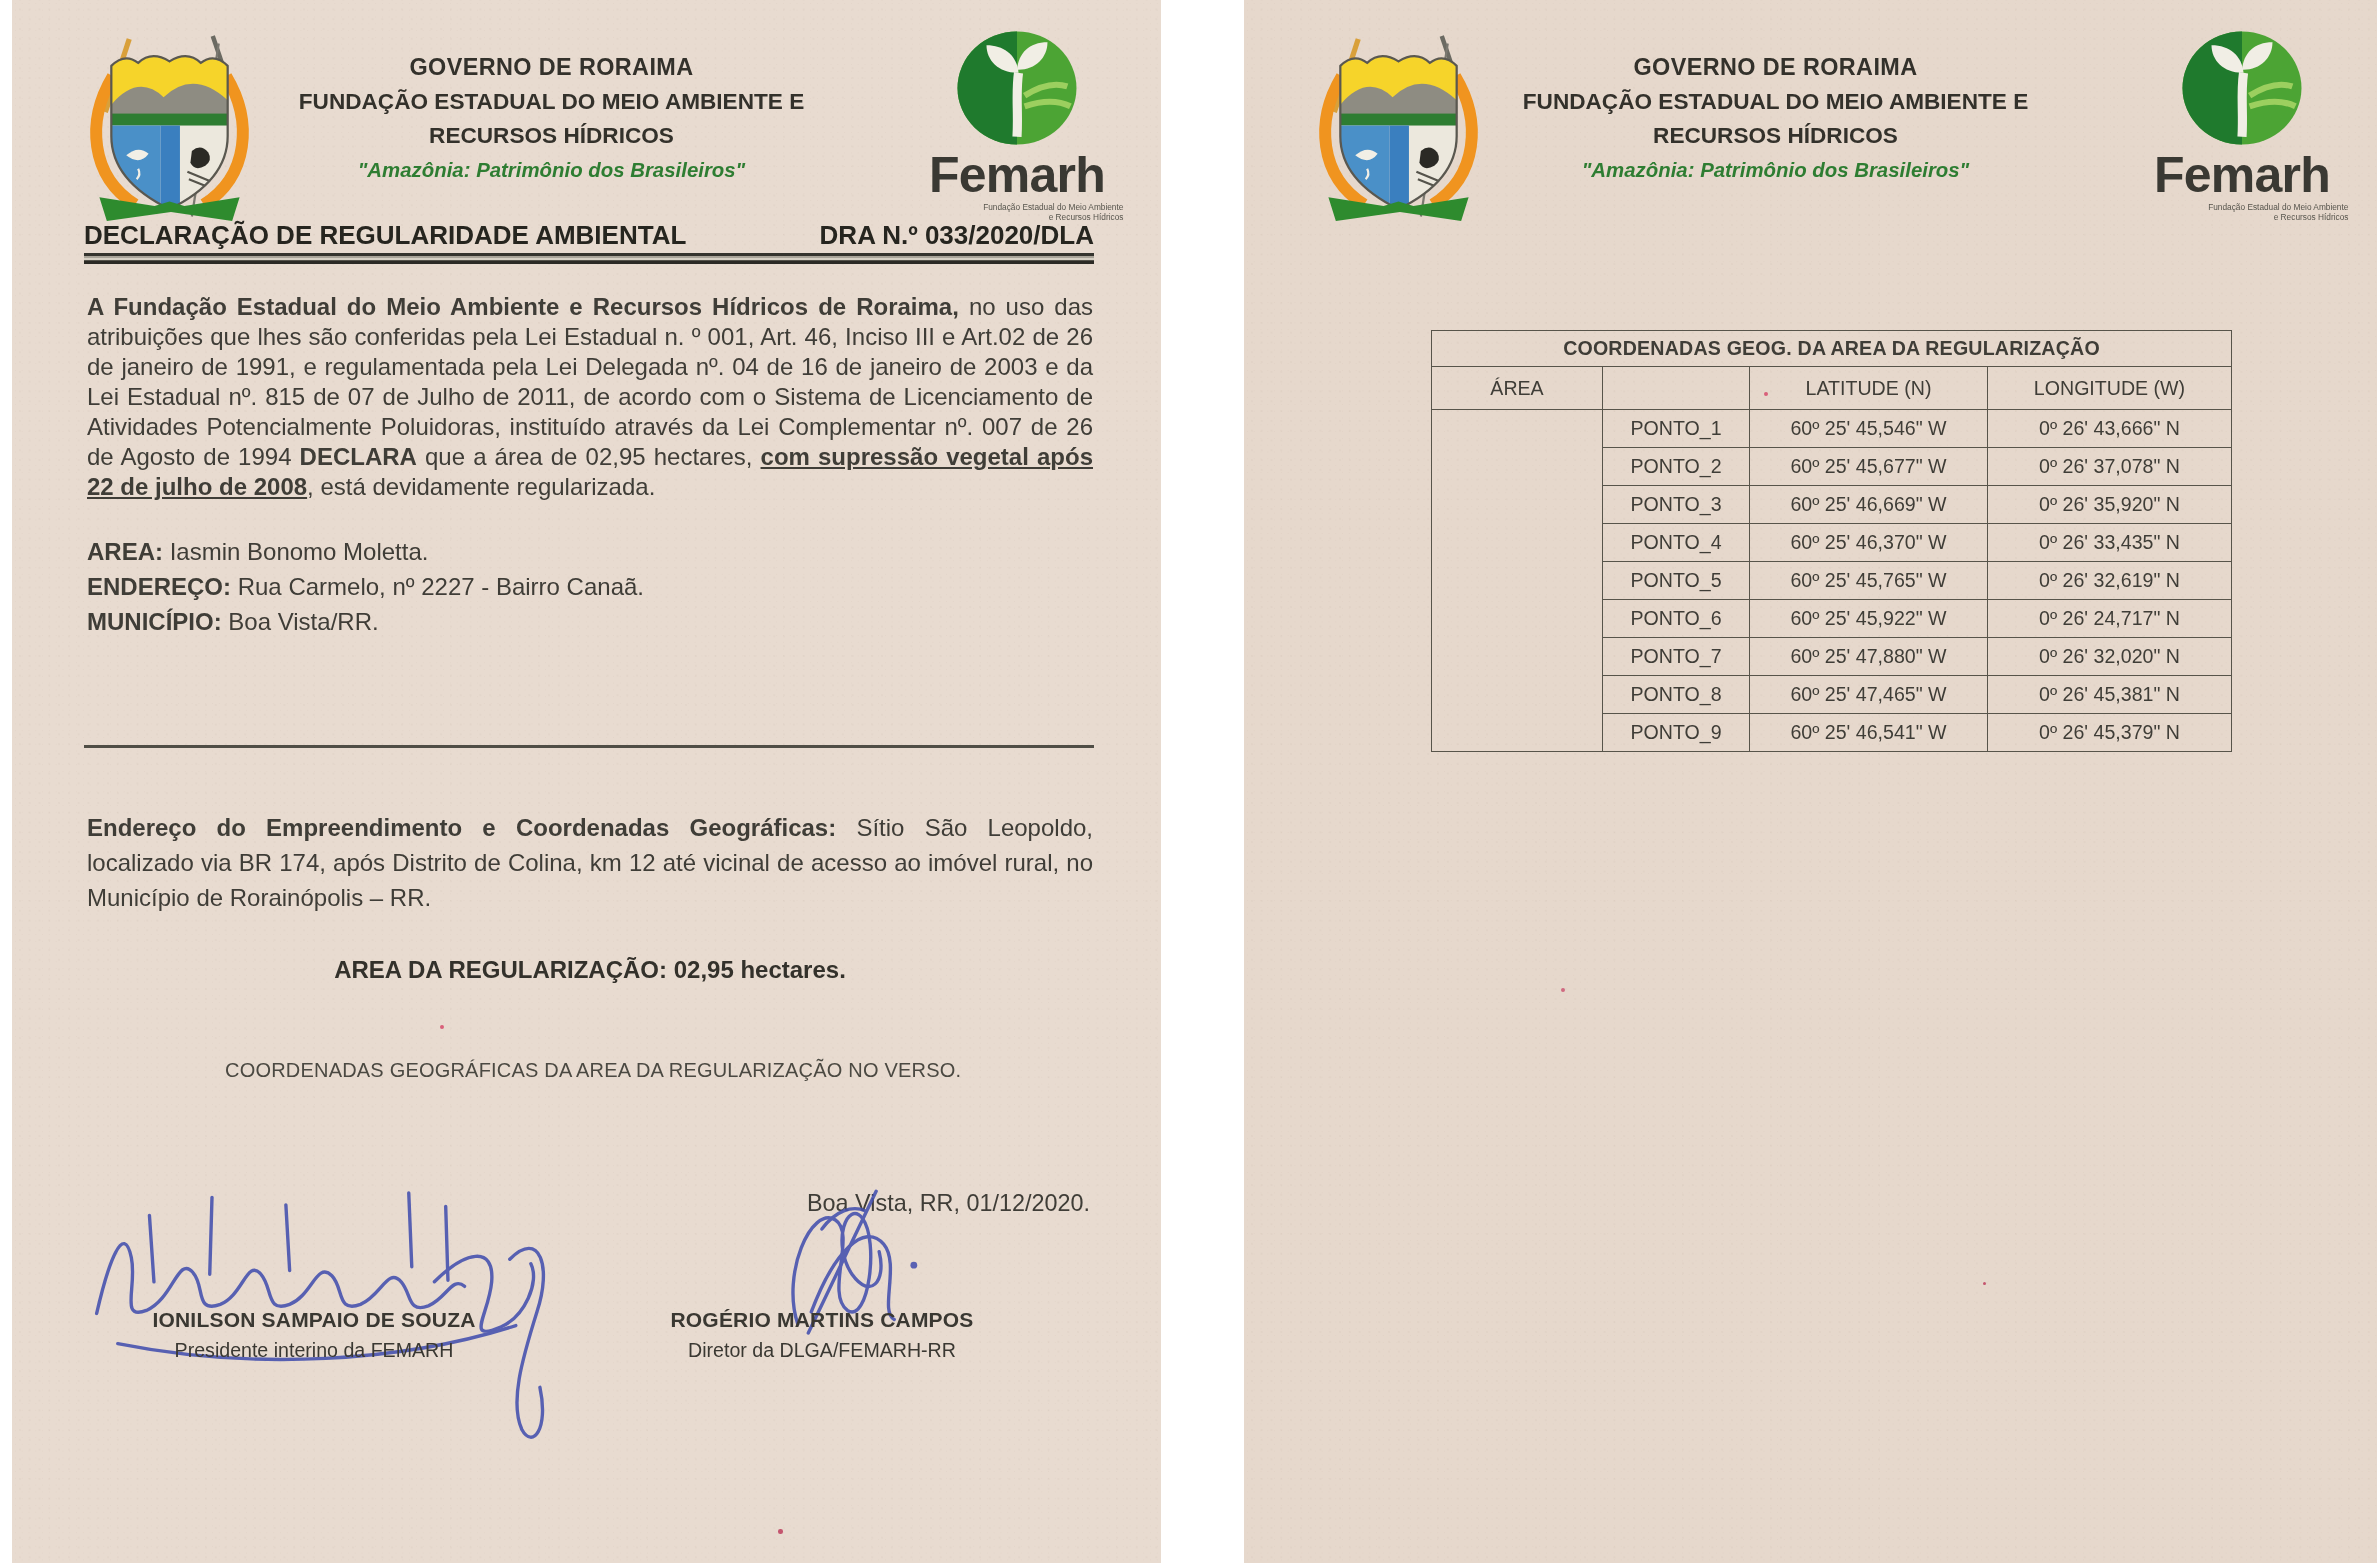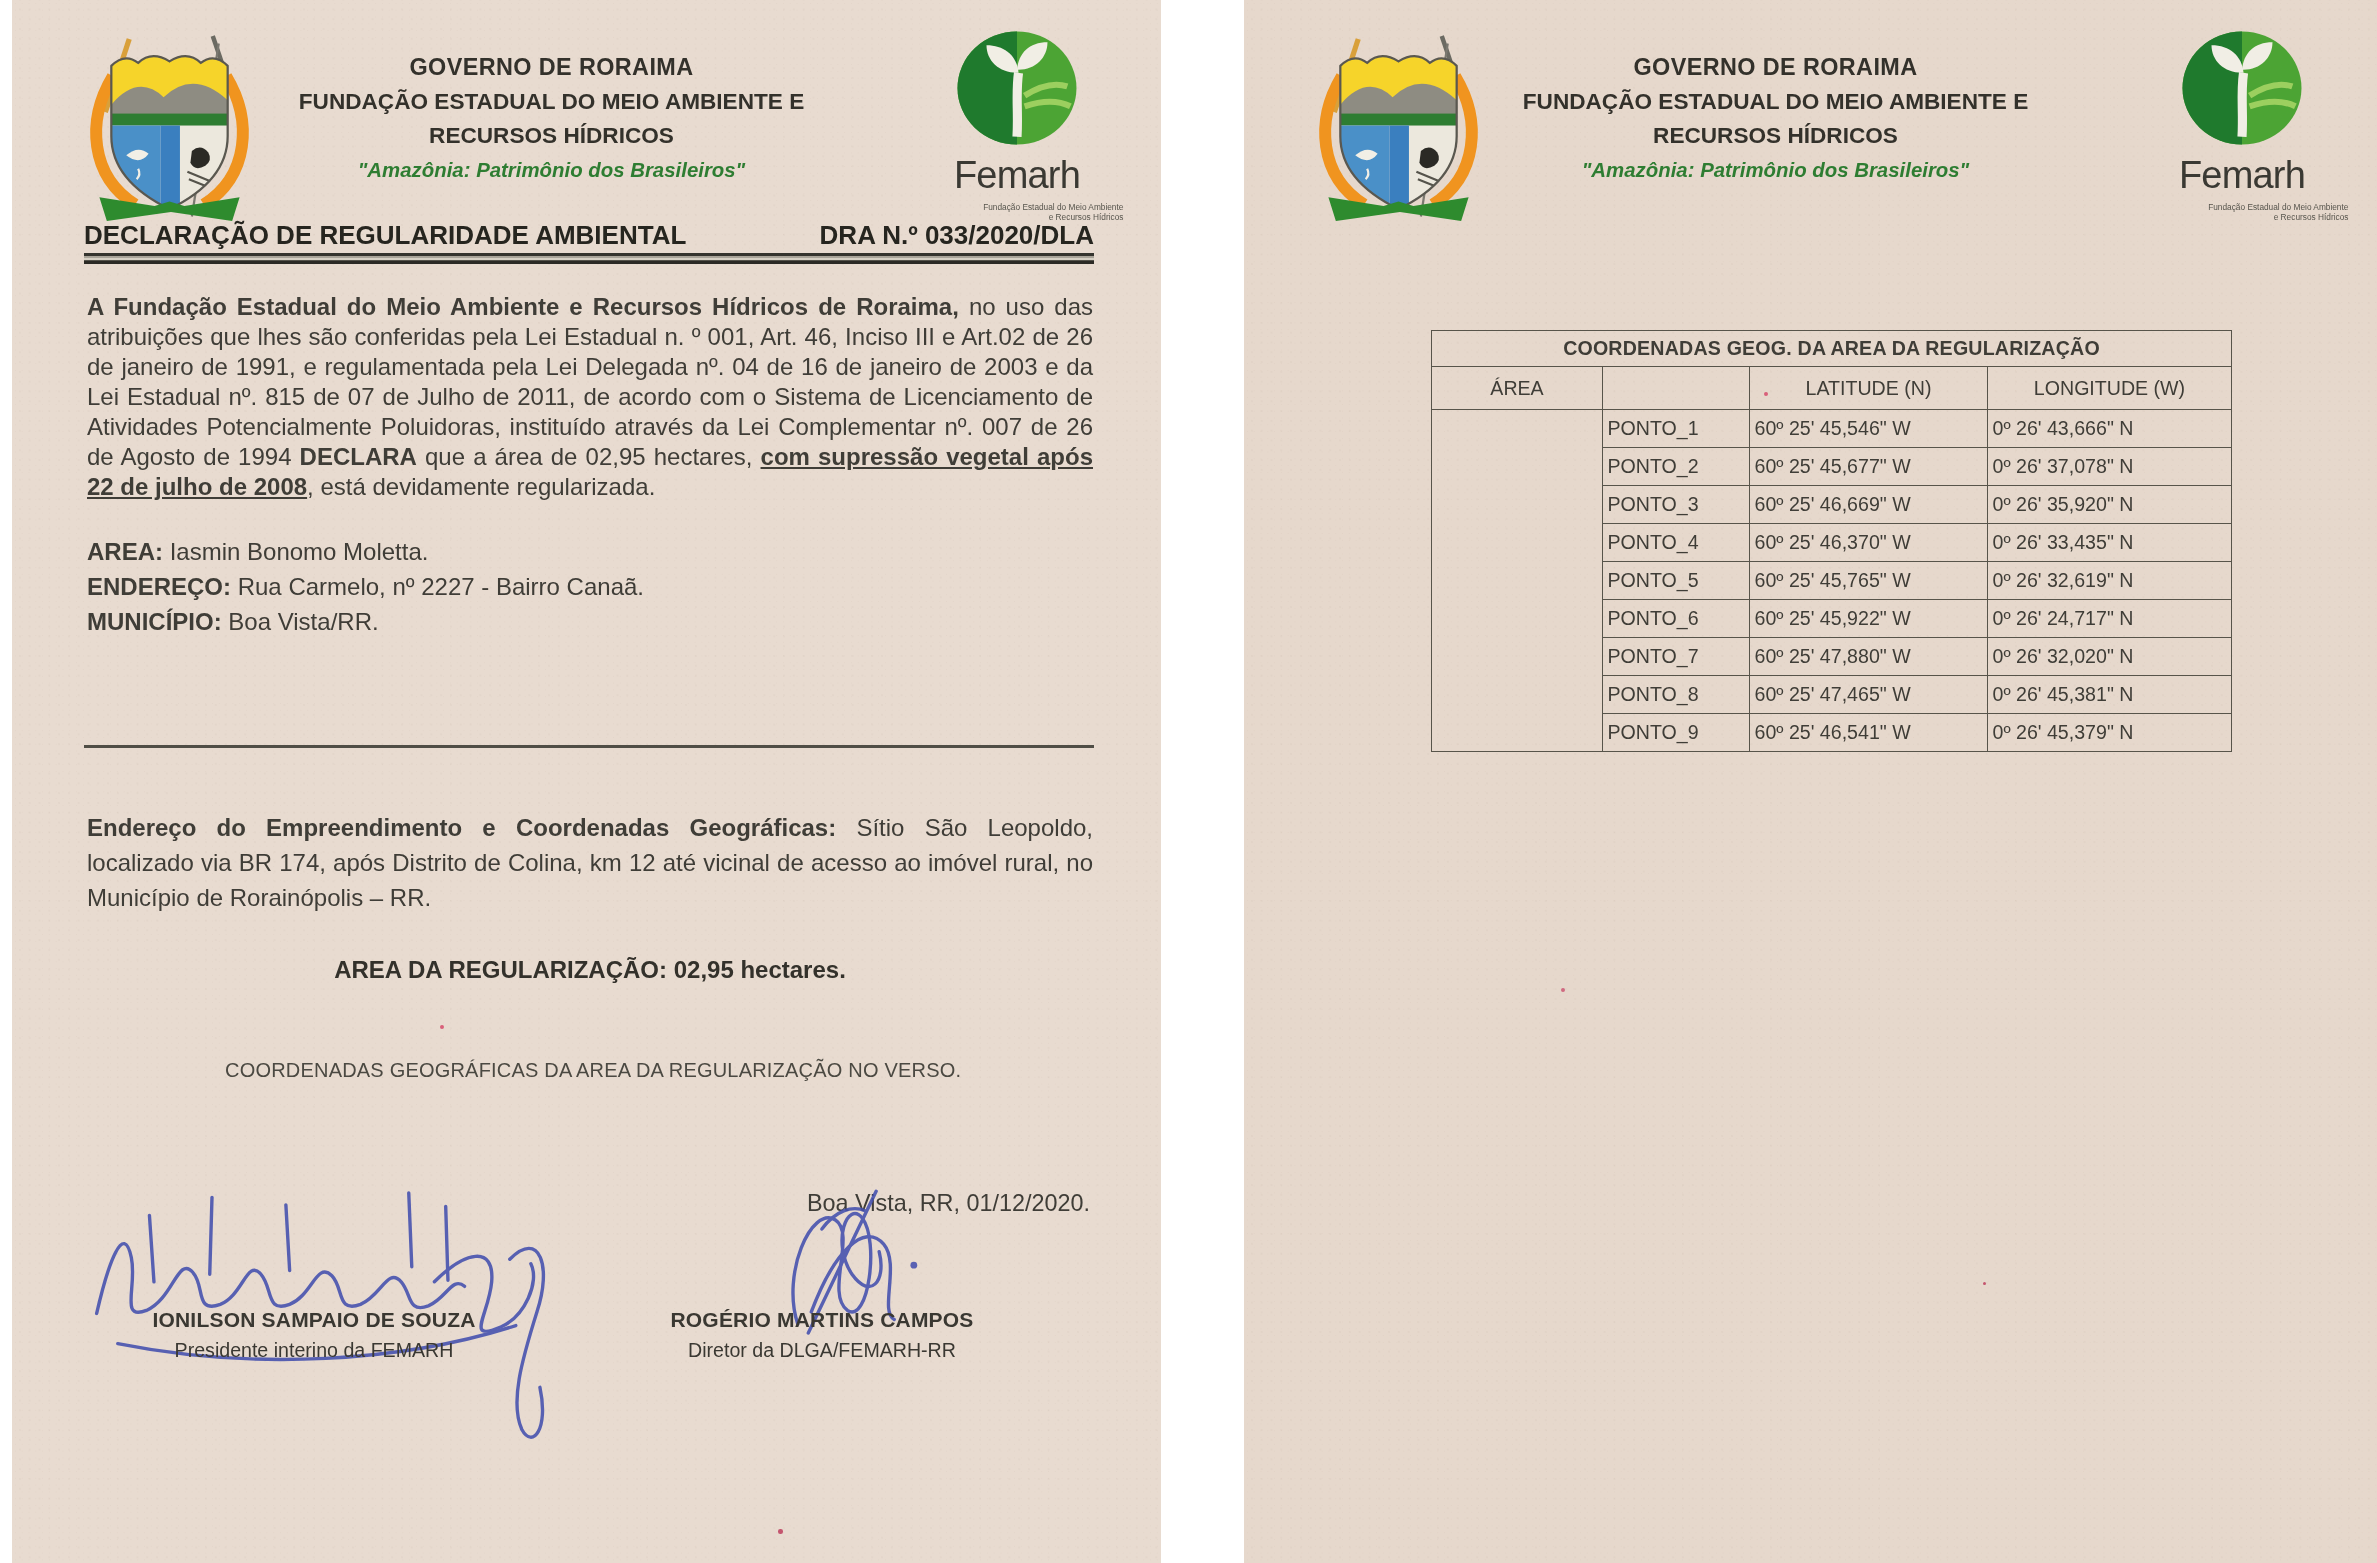--- a/index.html
+++ b/index.html
@@ -27,21 +27,21 @@
   .hdr-text{position:absolute;left:249px;top:54px;width:581px;text-align:center;color:#33312b;}
   .hdr-l1{font-size:23.4px;font-weight:bold;letter-spacing:0.4px;}
   .hdr-l2{font-size:22.6px;font-weight:bold;margin-top:8.3px;}
   .hdr-l3{font-size:22.6px;font-weight:bold;margin-top:7.5px;}
   .hdr-motto{font-size:20.4px;font-weight:bold;font-style:italic;color:#2e7d32;margin-top:10.6px;}
   .femarh{position:absolute;left:888px;top:27px;width:234px;text-align:center;}
   .page-right .coat{left:65px;}
   .page-right .hdr-text{left:241px;}
   .page-right .femarh{left:881px;}
   .femarh svg{display:block;margin:0 auto;}
-  .femarh-word{font-size:38px;font-weight:normal;color:#3a3933;letter-spacing:-0.8px;line-height:48px;margin-top:1.5px;}
+  .femarh-word{font-size:50px;font-weight:bold;color:#3a3933;letter-spacing:-0.8px;line-height:48px;margin-top:1.5px;}
   .femarh-sub{font-size:8.3px;color:#56544c;line-height:9.8px;margin-top:4.5px;text-align:right;padding-right:10.6px;}
 
   
   .titlebar{position:absolute;left:72px;top:220px;width:1010px;display:flex;justify-content:space-between;
     font-size:26px;font-weight:bold;color:#26251f;}
   .title-rule{position:absolute;left:72px;top:253px;width:1010px;height:11.3px;
     background:linear-gradient(#35342e 0 3px,#a9a499 3px 5.3px,#d6d0c4 5.3px 6.8px,#55534b 6.8px 8.3px,#2b2a25 8.3px 11.3px);}
   .intro{position:absolute;left:75px;top:268px;width:1006px;font-size:24px;line-height:30px;
     text-align:justify;color:#3f3d37;}
   .b{font-weight:bold;}
@@ -61,21 +61,21 @@
   .sig-name{font-size:21px;font-weight:bold;letter-spacing:0.2px;}
   .sig-role{font-size:19.6px;margin-top:6.8px;}
   .sig-ink{position:absolute;left:53px;top:1161px;pointer-events:none;}
 
   
   .coord-table{position:absolute;left:187px;top:330px;border-collapse:collapse;
     color:#3f3d37;font-size:19.6px;}
   .coord-table td,.coord-table th{border:1.9px solid #57544a;padding:0 4.5px;}
   .tbl-title{height:35px;text-align:center;font-weight:bold;font-size:19.6px;letter-spacing:0.2px;}
   .tbl-head td{height:42px;text-align:center;font-size:19.6px;}
-  .tbl-row td{height:37px;white-space:nowrap;}
+  .tbl-row td{height:37px;text-align:center;white-space:nowrap;}
   .col-area{width:161px;}
   .col-ponto{width:137px;}
   .col-lat{width:228px;}
   .col-lon{width:234px;}
 
   .speck{position:absolute;border-radius:50%;}
 </style>
 </head>
 <body>
 

